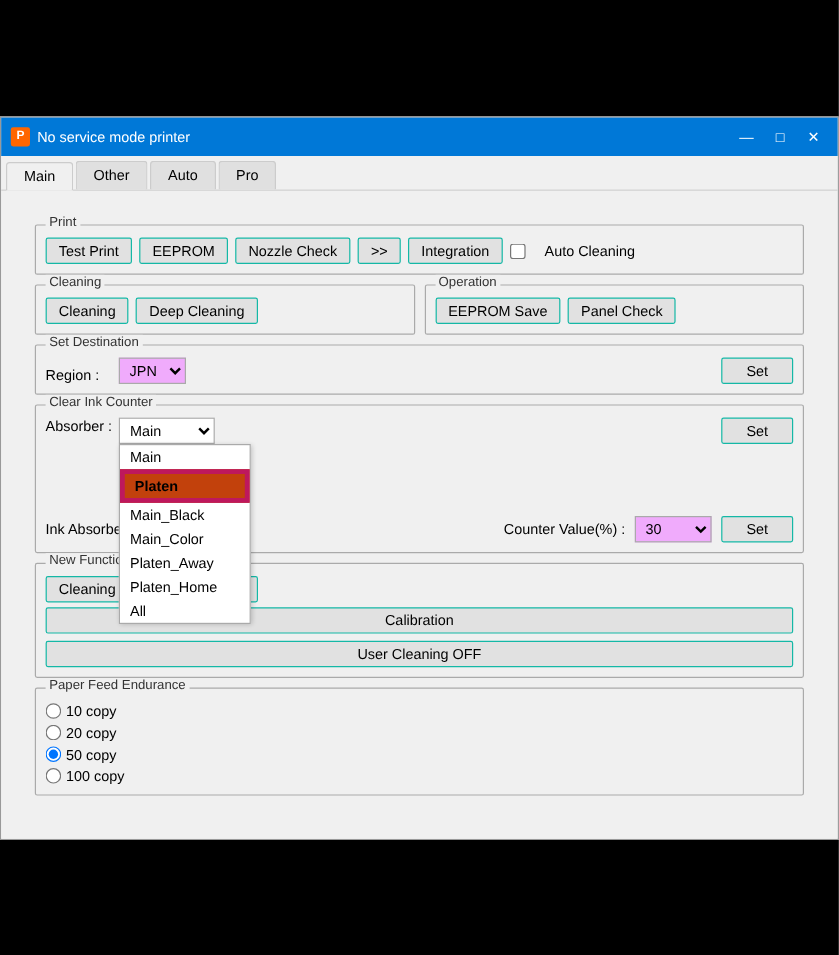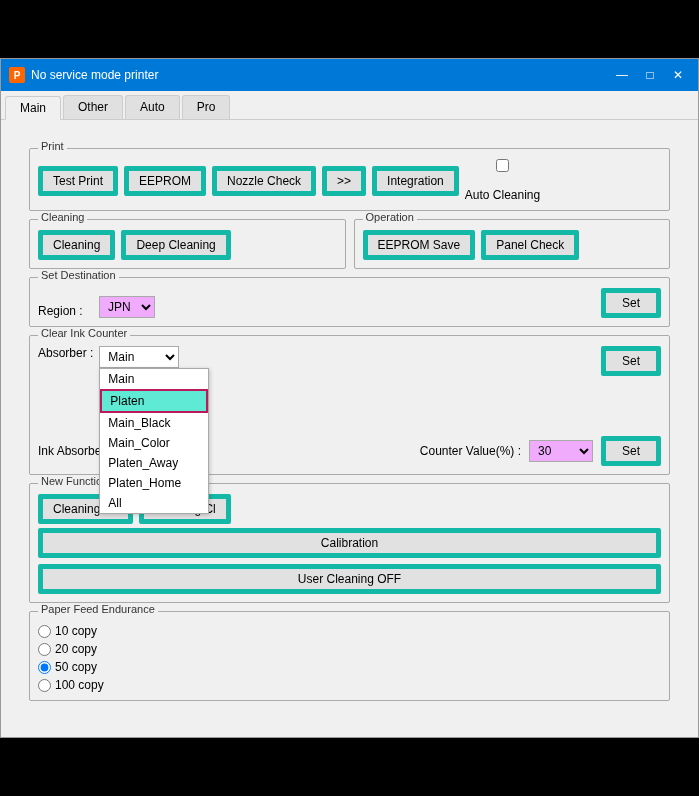--- a/index.html
+++ b/index.html
@@ -100,36 +100,35 @@
     .row {
       display: flex;
       align-items: center;
       gap: 6px;
       flex-wrap: wrap;
     }
 
     .btn {
       padding: 3px 10px;
       background: #e1e1e1;
-      border: 5px solid #14b8a6;
+      border: 1px solid #14b8a6;
       border-radius: 2px;
       cursor: pointer;
       font-size: 12px;
       min-width: 60px;
       text-align: center;
       white-space: nowrap;
     }
 
     .checkbox-label {
       display: flex;
-      align-items: center;
+      align-items: flex-end;
       gap: 16px;
       cursor: pointer;
       font-size: 12px;
-      flex-direction: column;
     }
 
     
     .field-row {
       display: flex;
       align-items: flex-end;
       gap: 6px;
       margin-top: 6px;
     }
     .field-label {
@@ -159,23 +158,23 @@
       min-width: 110px;
       box-shadow: 1px 1px 4px rgba(0,0,0,0.2);
     }
     .dropdown-item {
       padding: 3px 8px;
       cursor: pointer;
       font-size: 12px;
       white-space: nowrap;
     }
     .dropdown-item.selected-highlight {
-      background: #5eead4;
-      border: 2px solid #be185d;
-      font-weight: normal;
+      background: #c2410c;
+      border: 4px solid #be185d;
+      font-weight: bold;
     }
 
     
     .radio-col {
       display: flex;
       flex-direction: column;
       gap: 4px;
     }
     .radio-label {
       display: flex;

